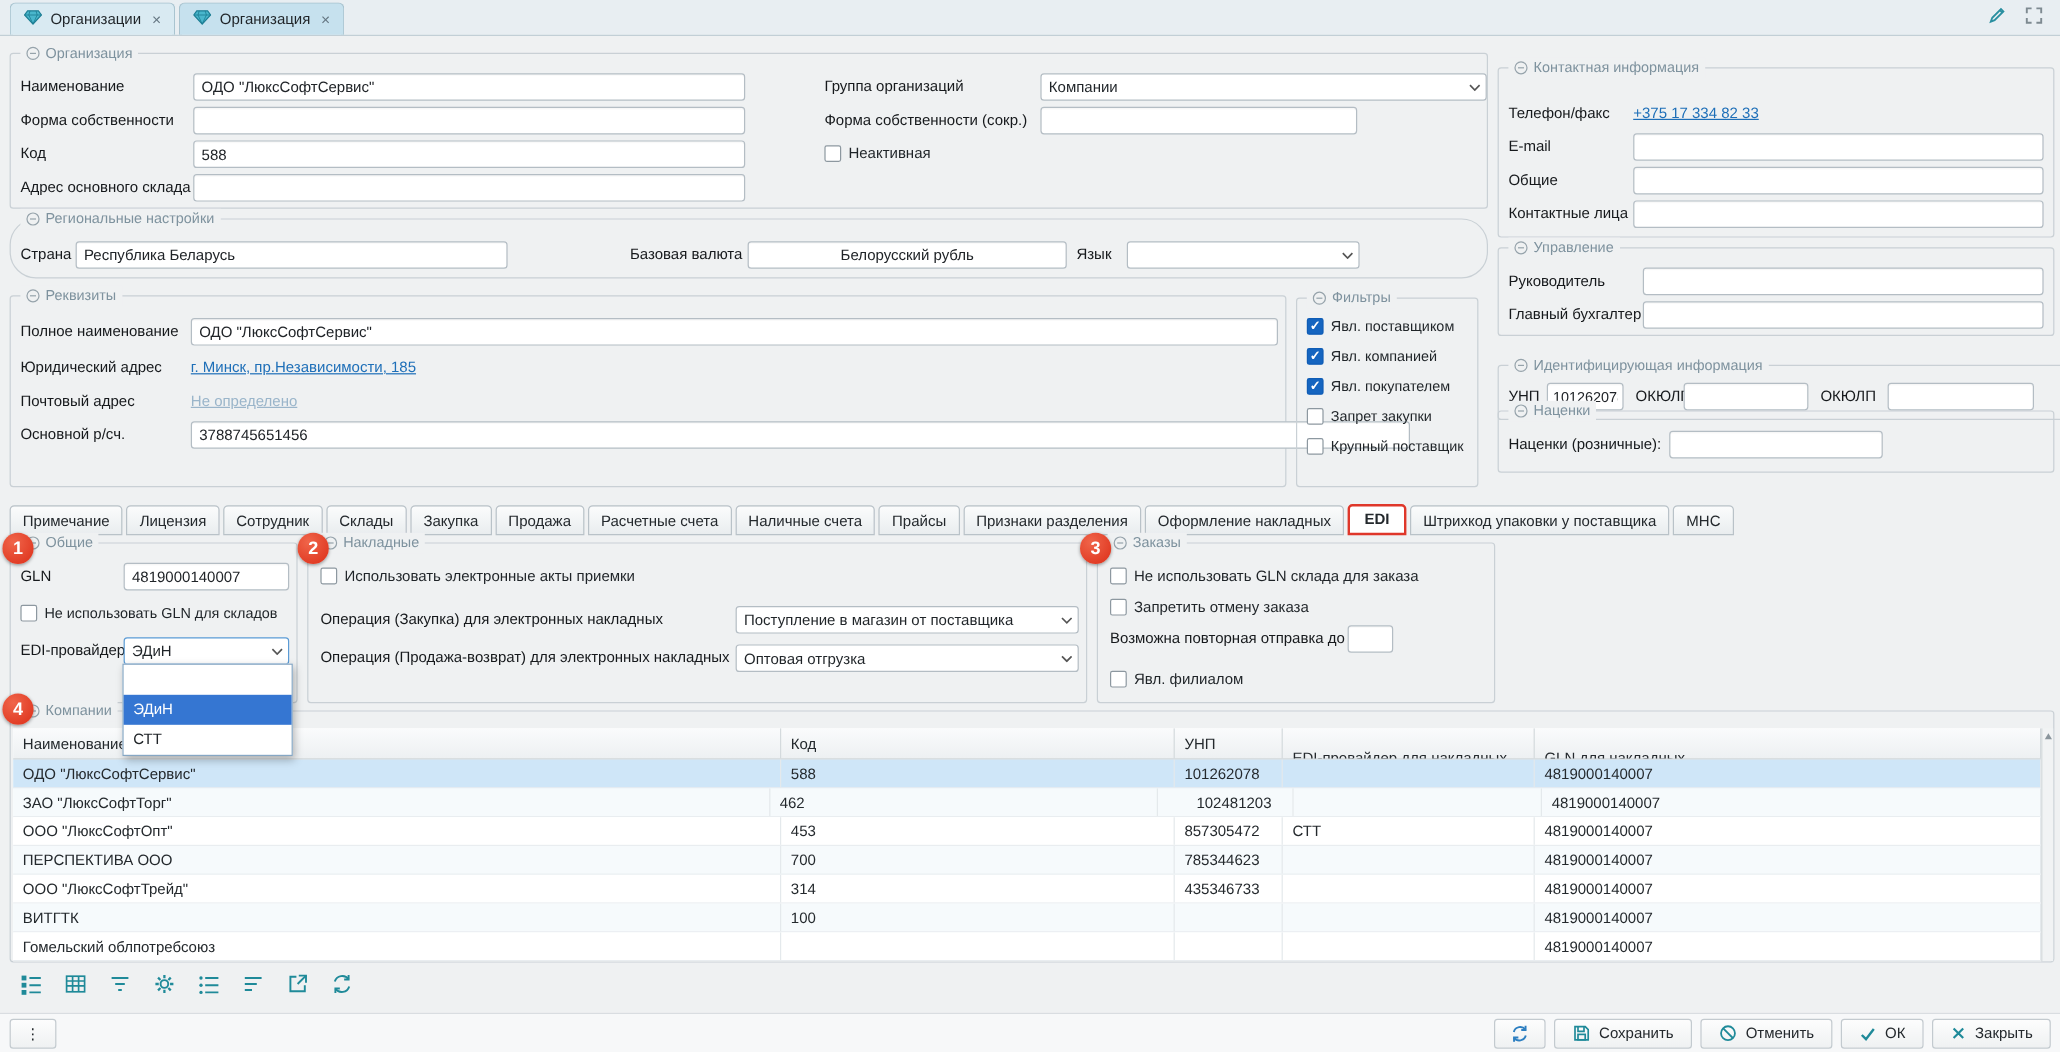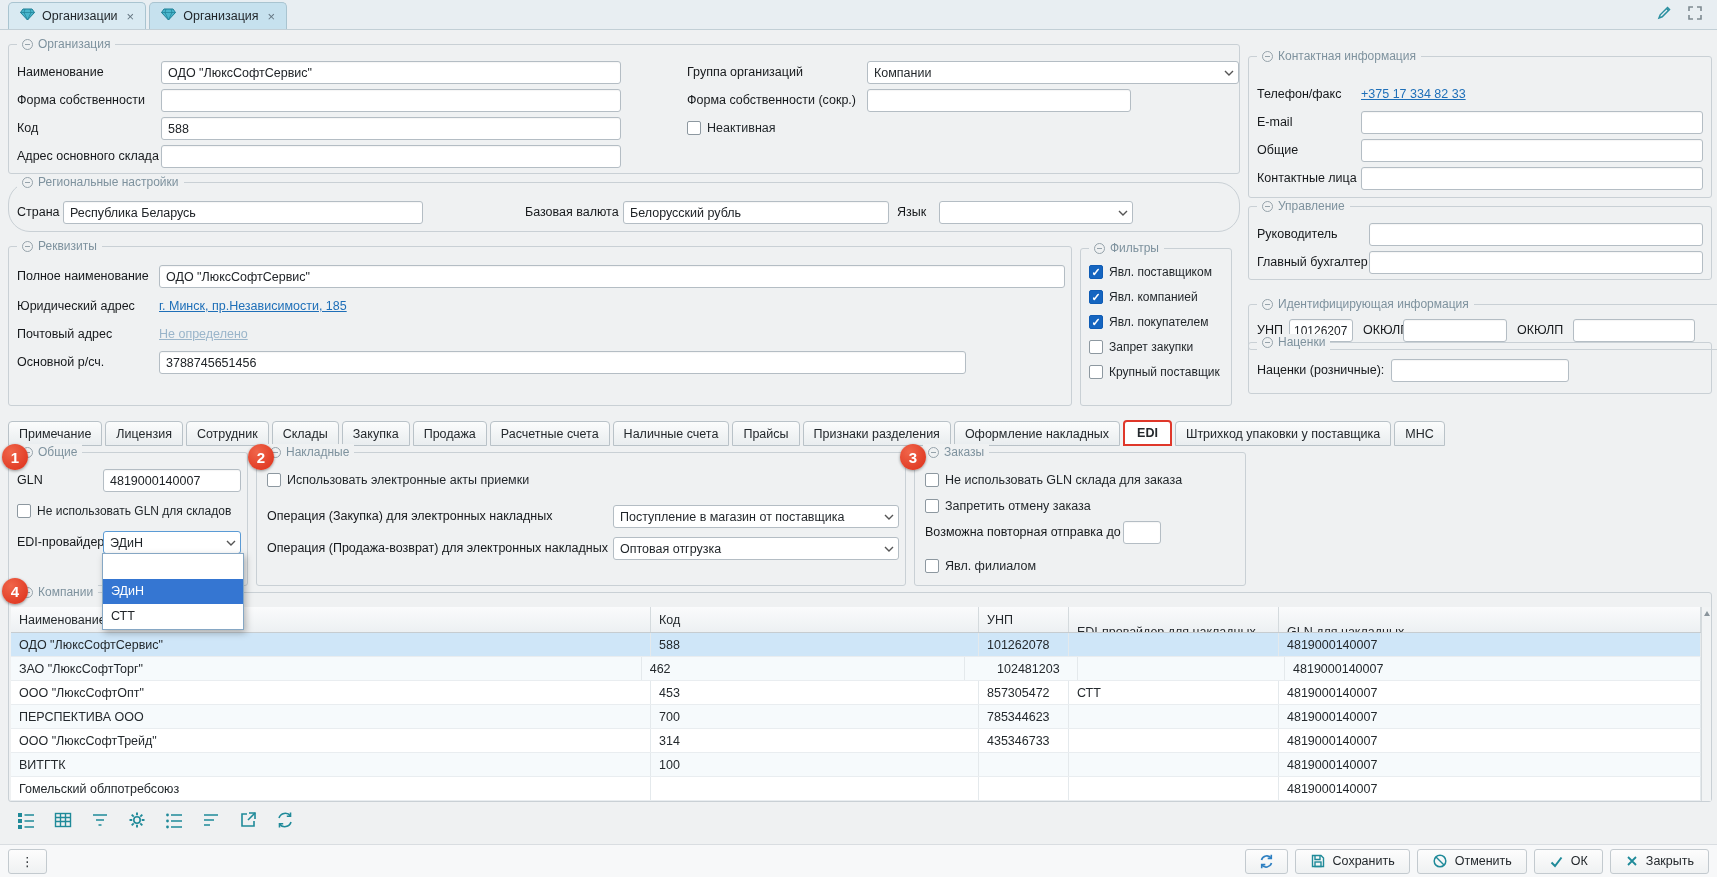--- a/index.html
+++ b/index.html
@@ -156,21 +156,21 @@
   </div>
 
   <div class="grp" id="grp-reg">
     <div class="grp-legend">
       <span class="collapse-ico"></span>
       <span>Региональные настройки</span>
     </div>
     <div class="lab" style="left:8px;top:18px">Страна</div>
     <input class="tb" style="left: 54px; top: 18px; width: 360px;" readonly="" value="Республика Беларусь">
     <div class="lab" style="left:516px;top:18px">Базовая валюта</div>
-    <input class="tb" style="left: 614px; top: 18px; width: 266px;" readonly="" value="Белорусский рубль">
+    <input class="tb" style="left: 614px; top: 18px; width: 266px; text-align: center;" readonly="" value="Белорусский рубль">
     <div class="lab" style="left:888px;top:18px">Язык</div>
     <div class="dd" style="left:930px;top:18px;width:194px">
       <span></span>
       <span class="chev"><svg width="10" height="6">
             <path d="M1 1 L5 5 L9 1" stroke="#555" fill="none" stroke-width="1.4"></path>
           </svg></span>
     </div>
   </div>
 
   <div class="grp" id="grp-req">
@@ -178,21 +178,21 @@
       <span class="collapse-ico"></span>
       <span>Реквизиты</span>
     </div>
     <div class="lab" style="left:8px;top:18px">Полное наименование</div>
     <input class="tb" style="left: 150px; top: 18px; width: 906px;" readonly="" value="ОДО &quot;ЛюксСофтСервис&quot;">
     <div class="lab" style="left:8px;top:48px">Юридический адрес</div>
     <a class="lnk" style="left:150px;top:48px">г. Минск, пр.Независимости, 185</a>
     <div class="lab" style="left:8px;top:76px">Почтовый адрес</div>
     <a class="lnk muted" style="left:150px;top:76px">Не определено</a>
     <div class="lab" style="left:8px;top:104px">Основной р/сч.</div>
-    <input class="tb" style="left: 150px; top: 104px; width: 807px;" readonly="" value="3788745651456">
+    <input class="tb" style="left: 150px; top: 104px; width: 1016px;" readonly="" value="3788745651456">
   </div>
 
   <div class="grp" id="grp-flt">
     <div class="grp-legend">
       <span class="collapse-ico"></span>
       <span>Фильтры</span>
     </div>
     <div id="filters-list">
         <div class="cbrow" style="left: 8px; top: 14px; font-size: 12px;">
           <span class="cb on"></span>

